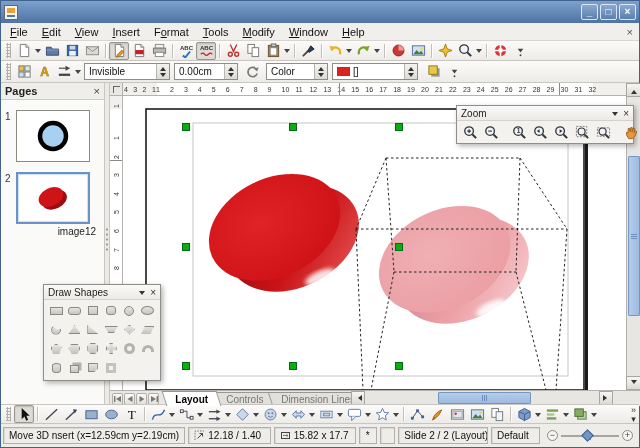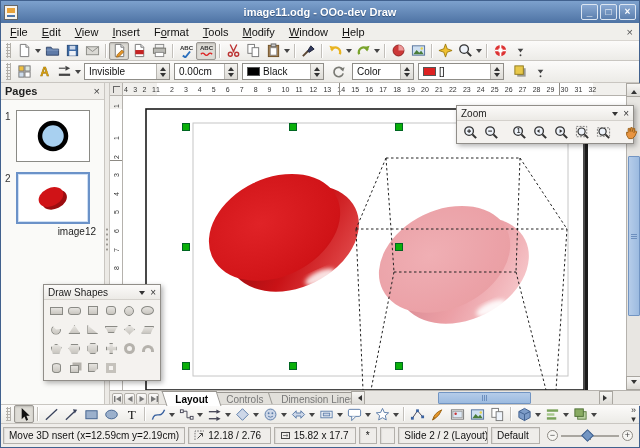--- a/index.html
+++ b/index.html
@@ -149,21 +149,20 @@
   .pm { width:11px; height:11px; border:1px solid #8d8a84; border-radius:50%; font-size:9px;
     line-height:9px; text-align:center; color:#444; background:#f6f5f2; }
 </style>
 </head>
 <body>
 
 <div class="window">
 
   <div class="titlebar">
     <div class="win-icon"></div>
-    <div class="title">image11.odg - OOo-dev Draw</div>
     <div class="winbtns">
       <div class="winbtn">_</div>
       <div class="winbtn">□</div>
       <div class="winbtn">×</div>
     </div>
   </div>
 
   <div class="menubar">
     <span id="menu-items"><span class="menu-item"><u>F</u>ile</span><span class="menu-item"><u>E</u>dit</span><span class="menu-item"><u>V</u>iew</span><span class="menu-item"><u>I</u>nsert</span><span class="menu-item">F<u>o</u>rmat</span><span class="menu-item"><u>T</u>ools</span><span class="menu-item"><u>M</u>odify</span><span class="menu-item"><u>W</u>indow</span><span class="menu-item"><u>H</u>elp</span></span>
     <span class="doc-close">×</span>
@@ -444,30 +443,20 @@
       </span>
     <div class="combo" style="width:86px">
       <span class="val">Invisible</span>
       <span class="spin">
           <i class="up"></i>
           <i class="dn"></i>
         </span>
     </div>
     <div class="combo" style="width:64px">
       <span class="val">0.00cm</span>
-      <span class="spin">
-          <i class="up"></i>
-          <i class="dn"></i>
-        </span>
-    </div>
-    <div class="combo" style="width:82px">
-      <span class="val">
-          <span class="swatch" id="line-swatch" style="background: rgb(0, 0, 0);"></span>
-          <span>Black</span>
-        </span>
       <span class="spin">
           <i class="up"></i>
           <i class="dn"></i>
         </span>
     </div>
     <span id="tb-lf-rotate" style="display:flex;align-items:center;margin:0 2px;">
         <span style="display: flex; align-items: center;">
           <div class="tbtn">
             <span style="display: flex;">
               <svg viewBox="0 0 16 16" width="15" height="15">
@@ -1013,21 +1002,21 @@
 
   <div class="statusbar">
     <div class="seg" style="width:196px">Move 3D nsert (x=12.59cm y=2.19cm)</div>
     <div class="seg" style="width:88px">
       <span id="pos-icon" style="margin-right:3px;display:flex;">
           <svg width="11" height="11" viewBox="0 0 11 11">
             <path d="M1 10 V1 h9" fill="none" stroke="#777" stroke-dasharray="1.6 1.2"></path>
             <path d="M3.5 8.5 L8.5 3.5 M8.5 3.5 h-3 M8.5 3.5 v3" stroke="#444" fill="none"></path>
           </svg>
         </span>
-      <span>12.18 / 2.76</span>
+      <span>12.18 / 1.40</span>
     </div>
     <div class="seg" style="width:88px">
       <span id="size-icon" style="margin-right:3px;display:flex;">
           <svg width="11" height="11" viewBox="0 0 11 11">
             <rect x="1.5" y="2.5" width="8" height="6" fill="none" stroke="#444"></rect>
             <path d="M3 5.5 h5 M8 5.5 l-1.5 -1.2 M8 5.5 l-1.5 1.2" stroke="#777" fill="none"></path>
           </svg>
         </span>
       <span>15.82 x 17.7</span>
     </div>

